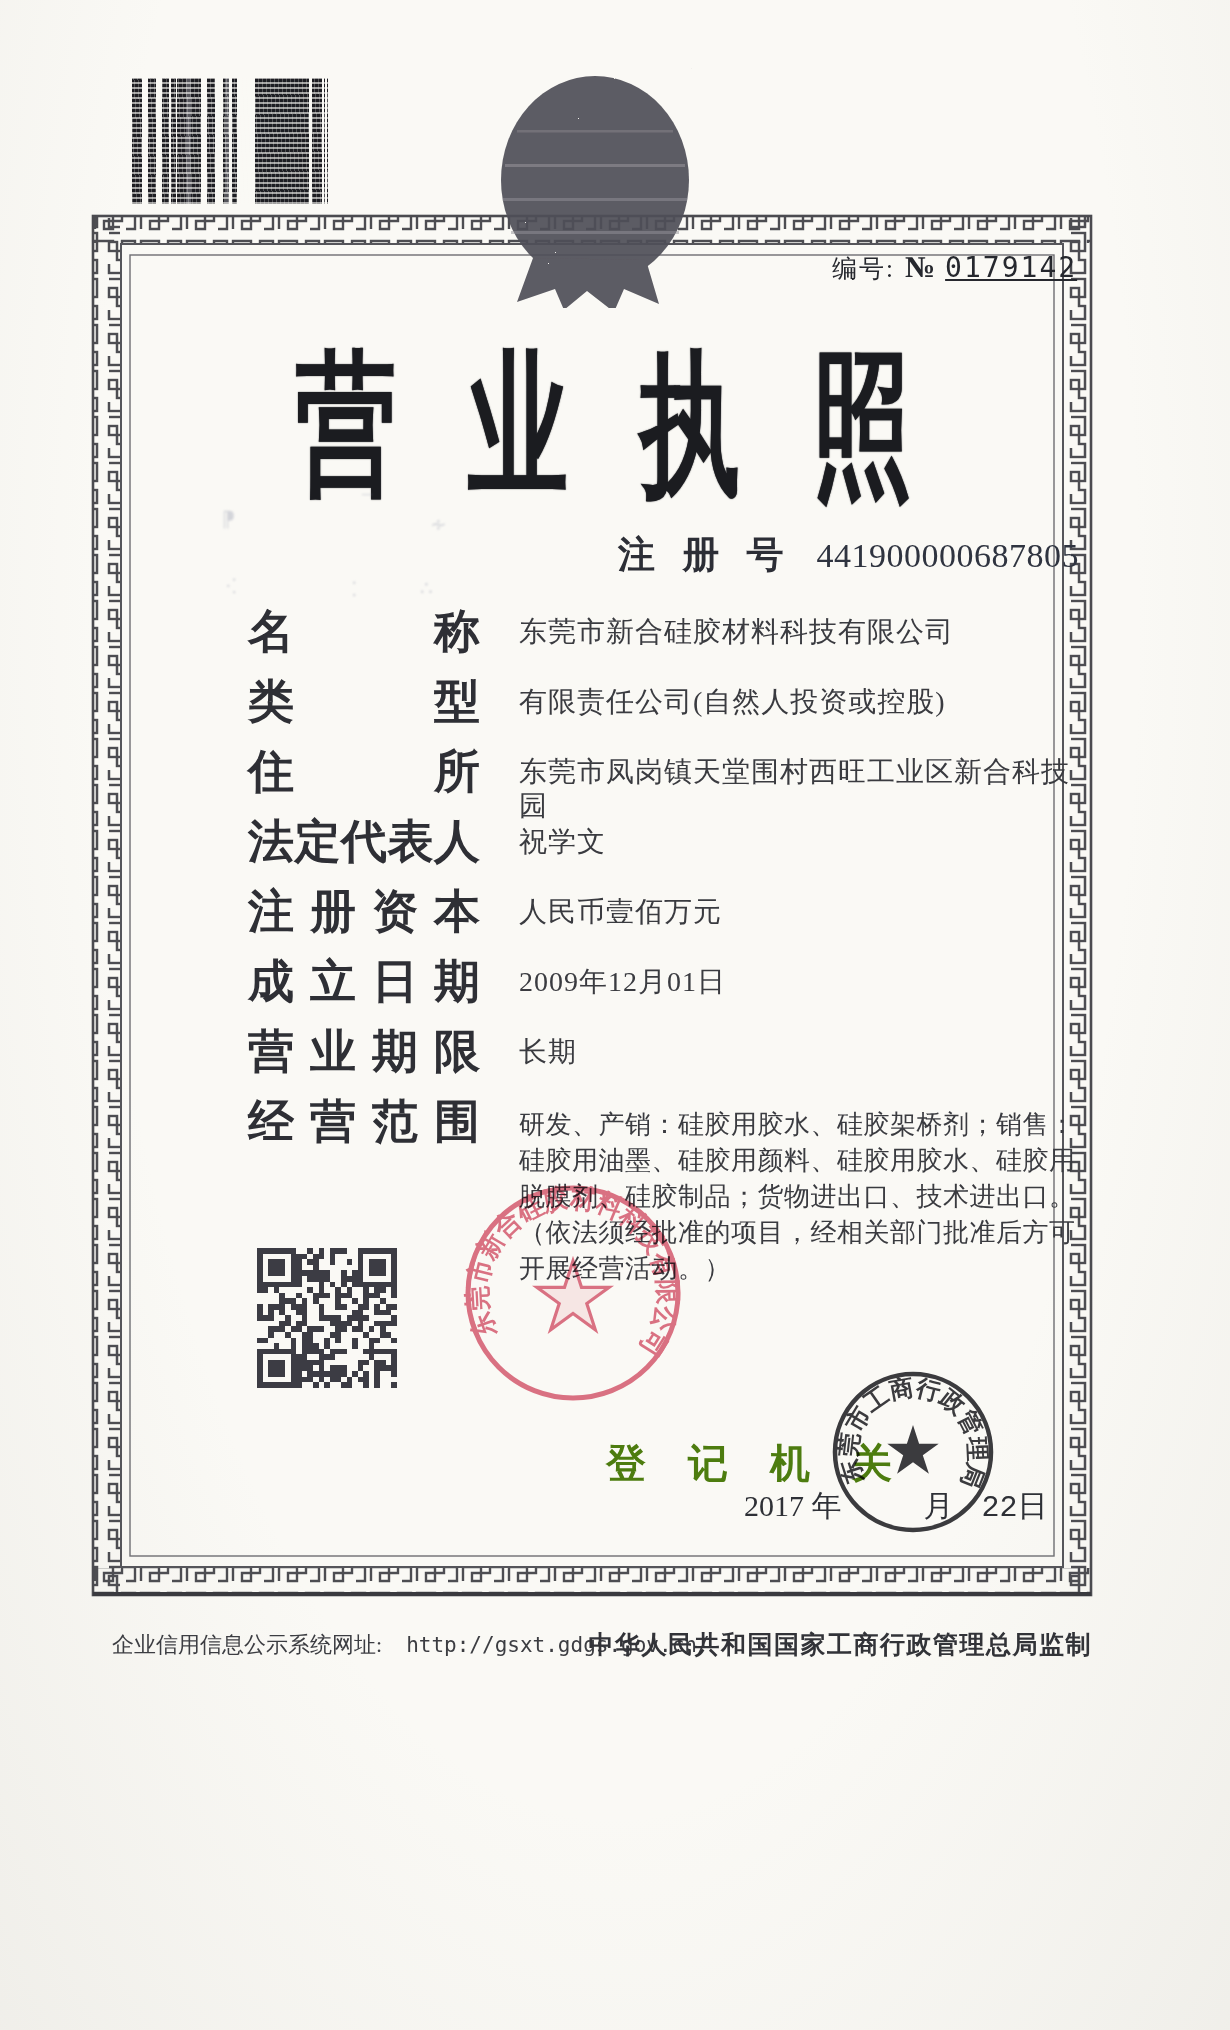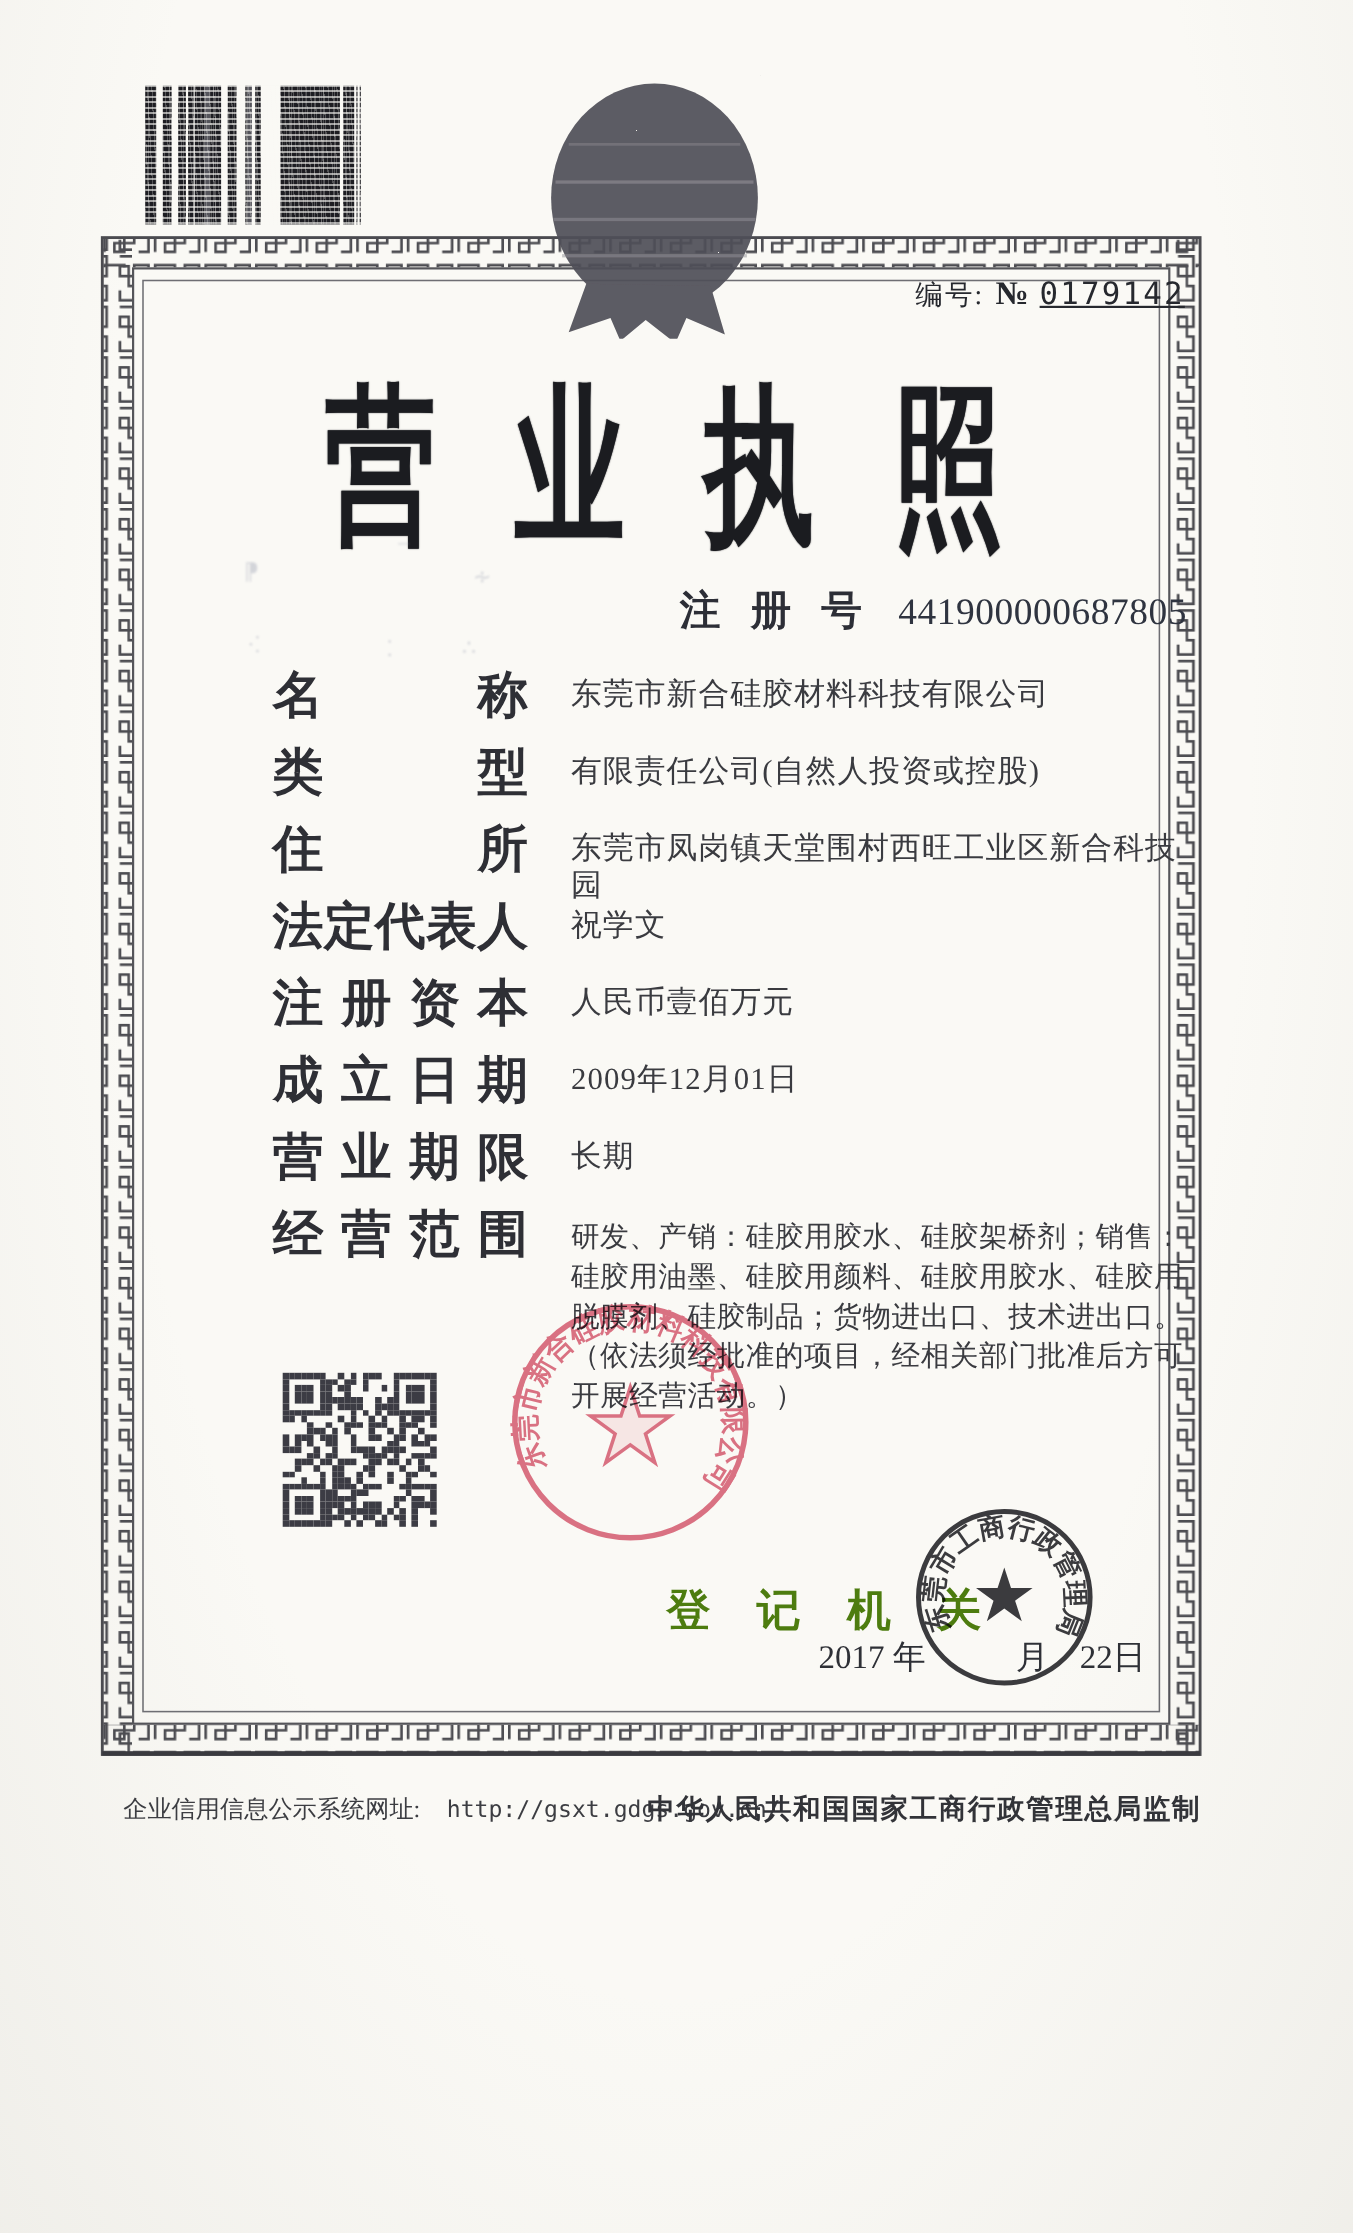--- a/index.html
+++ b/index.html
@@ -59,21 +59,21 @@
   
   .seal-red{left:457px;top:1177px;z-index:6;mix-blend-mode:multiply;opacity:.85;}
   .seal-black{left:829px;top:1368px;z-index:6;mix-blend-mode:multiply;opacity:.9;}
 
   
   .registrar{left:606px;top:1436px;z-index:2;font:700 40px "Liberation Serif",serif;
     letter-spacing:16px;color:#4d7c0f;}
   .dateline{left:744px;top:1486px;z-index:2;display:flex;align-items:baseline;
     font:500 30px "Liberation Serif",serif;color:#2e3036;}
   .dateline .m{margin-left:82px;}
-  .dateline .d{margin-left:28px;}
+  .dateline .d{margin-left:28px;font-family:Liberation Mono, monospace;}
 
   
   .footer-left{left:112px;top:1630px;z-index:2;color:#3c3d42;white-space:nowrap;}
   .footer-left .cjk{font:500 22px "Liberation Serif",serif;}
   .footer-left .url{font:400 21px "DejaVu Sans Mono",monospace;margin-left:24px;}
   .footer-right{right:138px;top:1628px;z-index:2;font:600 25px "Liberation Serif",serif;
     letter-spacing:1.5px;color:#323338;white-space:nowrap;}
 
   
   .smudge{position:absolute;z-index:2;color:#8d93a8;opacity:.35;filter:blur(1px);

